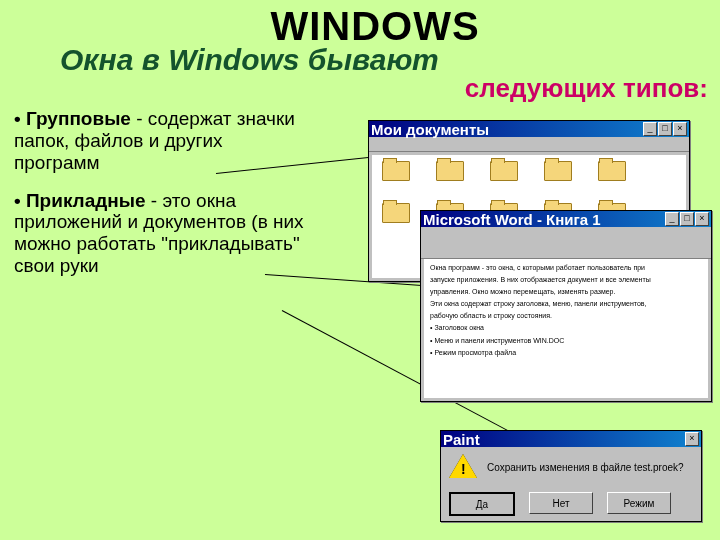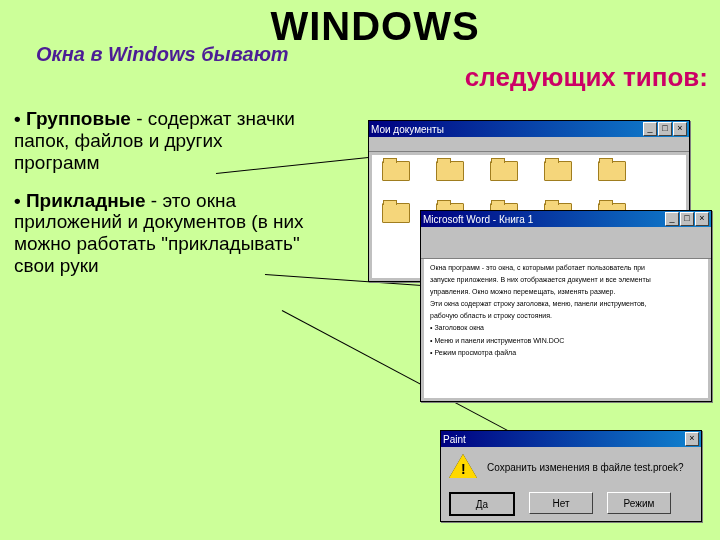--- a/index.html
+++ b/index.html
@@ -14,25 +14,25 @@
   }
   .title {
     font-size: 40px;
     font-weight: 900;
     text-align: center;
     margin-top: 4px;
     letter-spacing: 1px;
     padding-left: 30px;
   }
   .subtitle {
-    font-size: 20px;
+    font-size: 30px;
     font-weight: 900;
     font-style: italic;
-    color: #4c1d95;
-    margin-left: 36px;
+    color: #14532d;
+    margin-left: 60px;
     margin-top: -6px;
   }
   .subtitle2 {
     font-size: 26px;
     font-weight: 900;
     color: #cc0066;
     text-align: right;
     margin-right: 12px;
     margin-top: -4px;
   }
@@ -70,21 +70,21 @@
     box-shadow: 1px 1px 0 #808080;
   }
   .titlebar {
     height: 16px;
     background: linear-gradient(to right,#000080,#1084d0);
     display: flex;
     align-items: center;
     padding: 0 2px;
     justify-content: space-between;
   }
-  .titlebar span { color: #fff; font-size: 10px; font-weight: 400; }
+  .titlebar span { color: #fff; font-size: 15px; font-weight: 700; }
   .tbtns { display: flex; gap: 1px; }
   .tbtn {
     width: 12px; height: 12px;
     background: #c0c0c0;
     border: 1px solid #fff;
     border-right-color:#404040; border-bottom-color:#404040;
     font-size: 9px; line-height: 10px; text-align: center;
     font-family: Arial;
   }
   .toolbar { height: 14px; background:#c0c0c0; border-bottom:1px solid #808080; }

